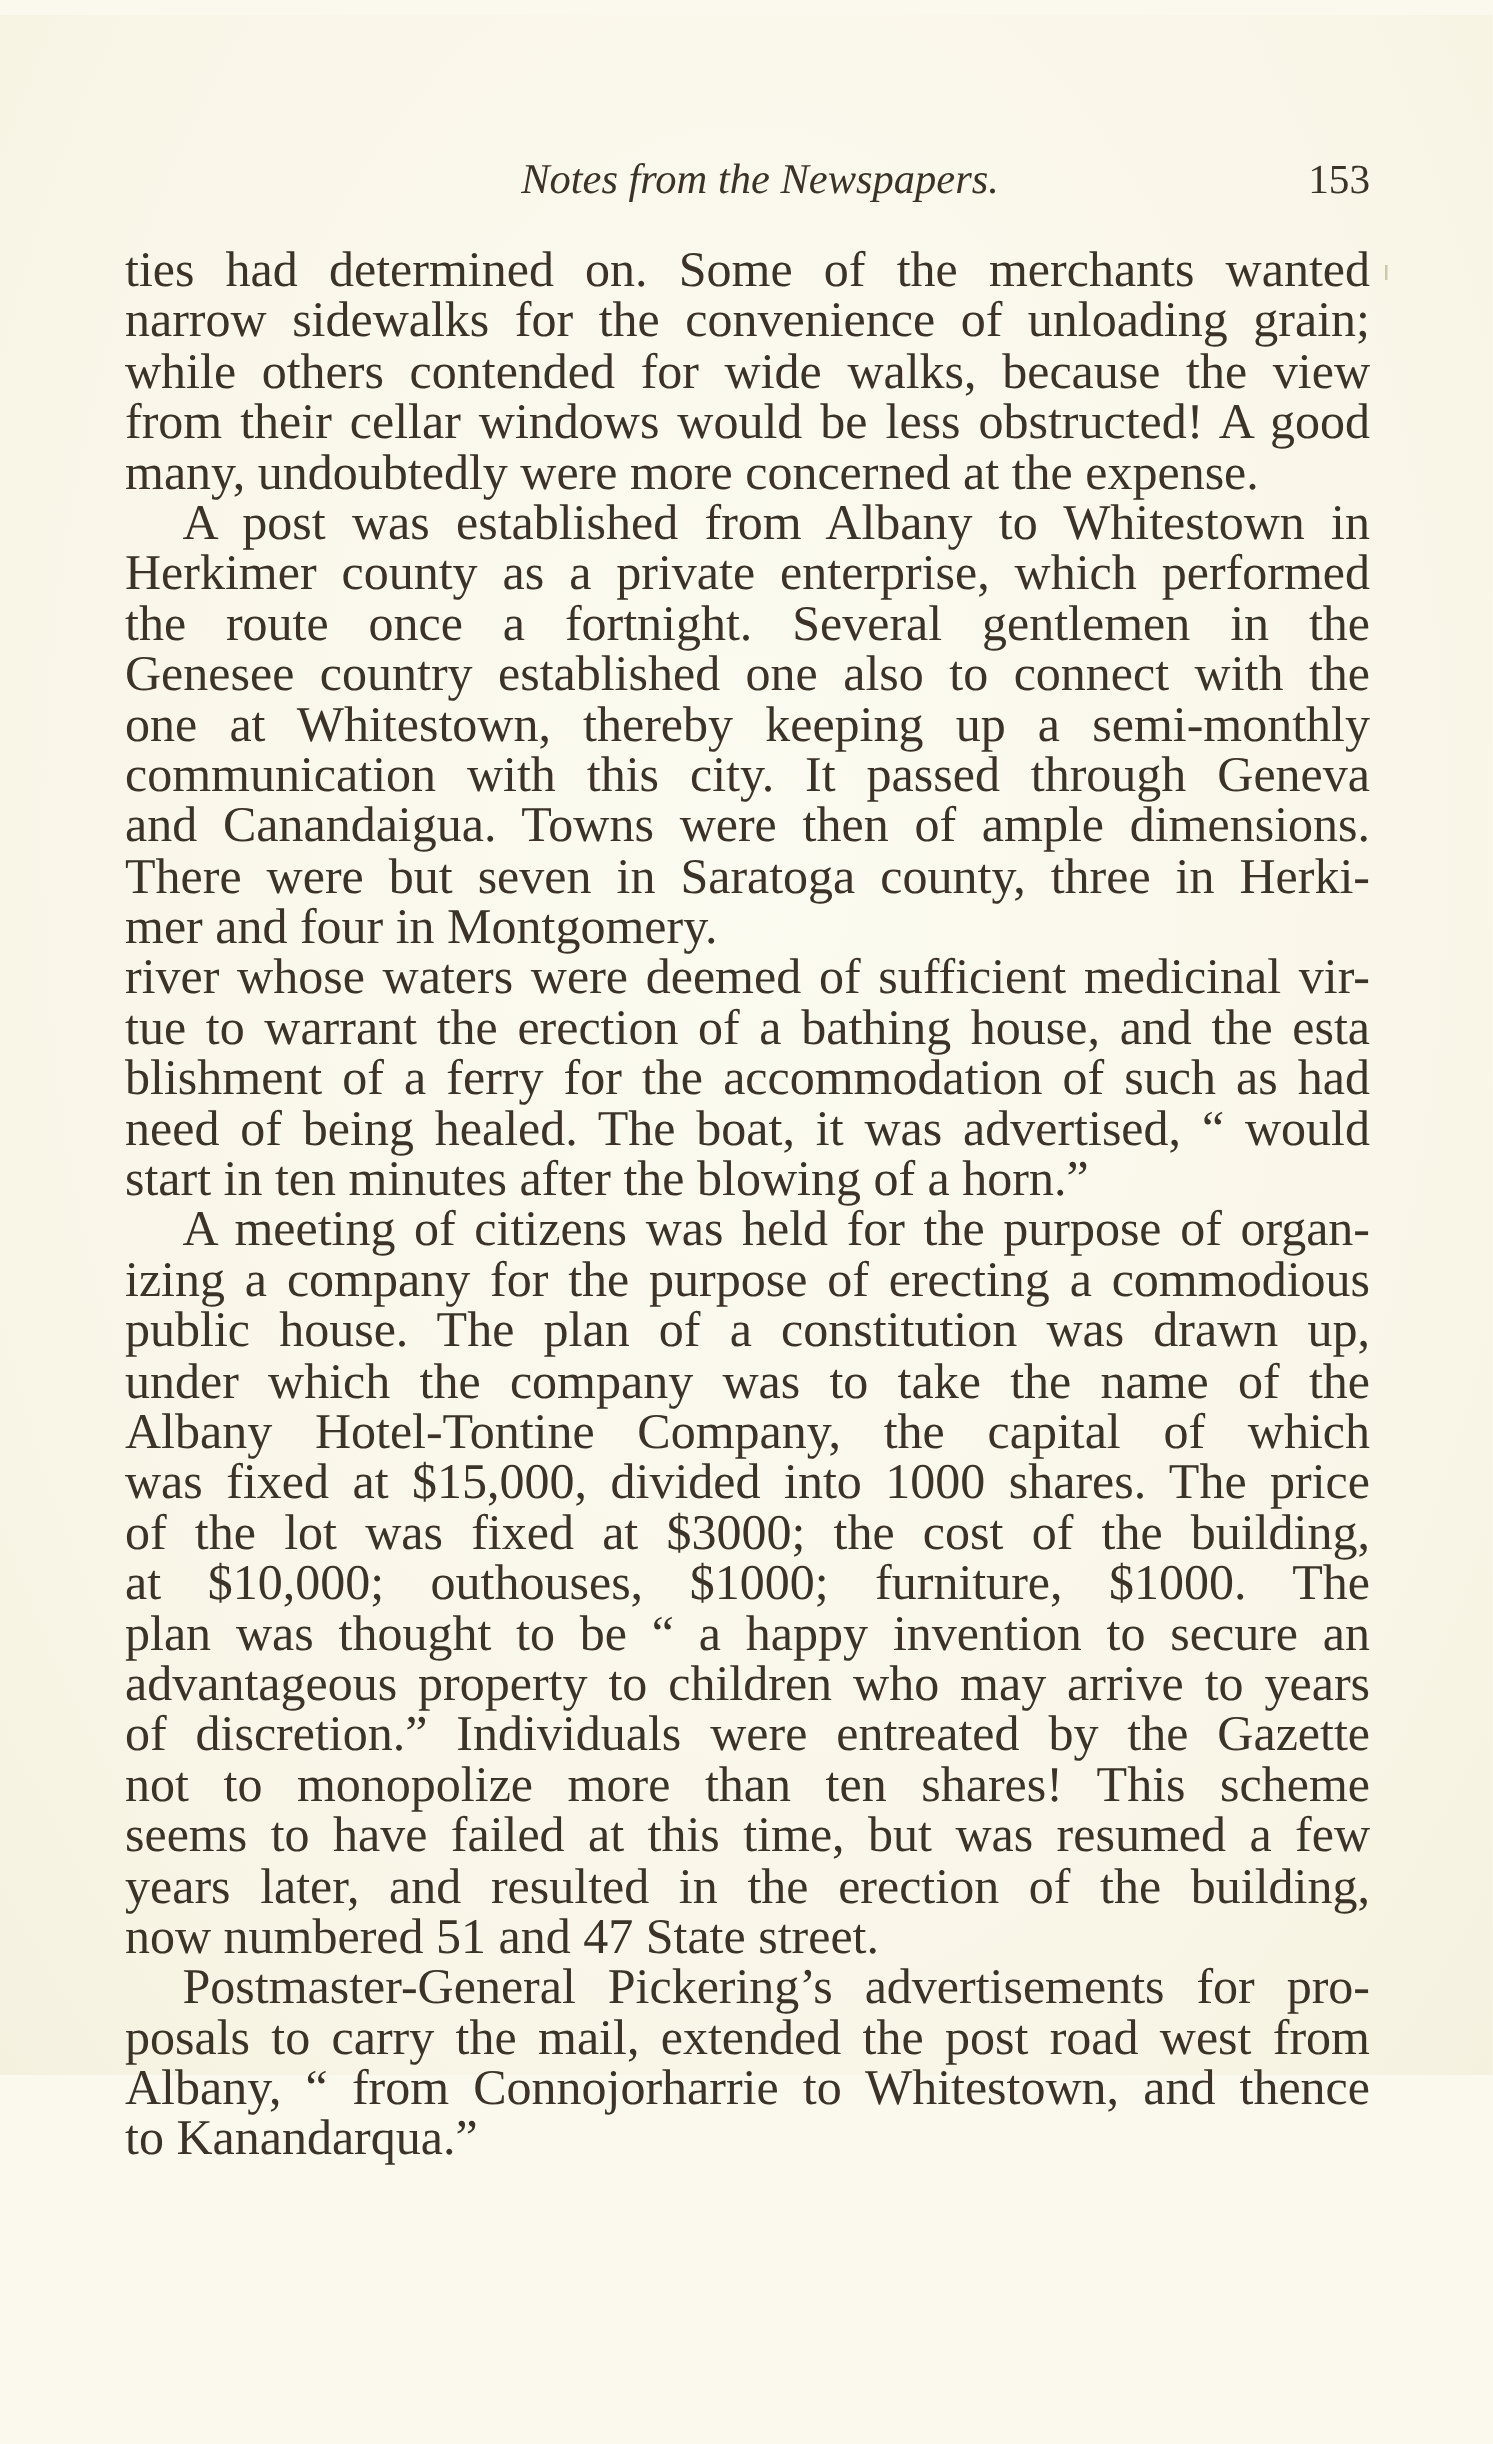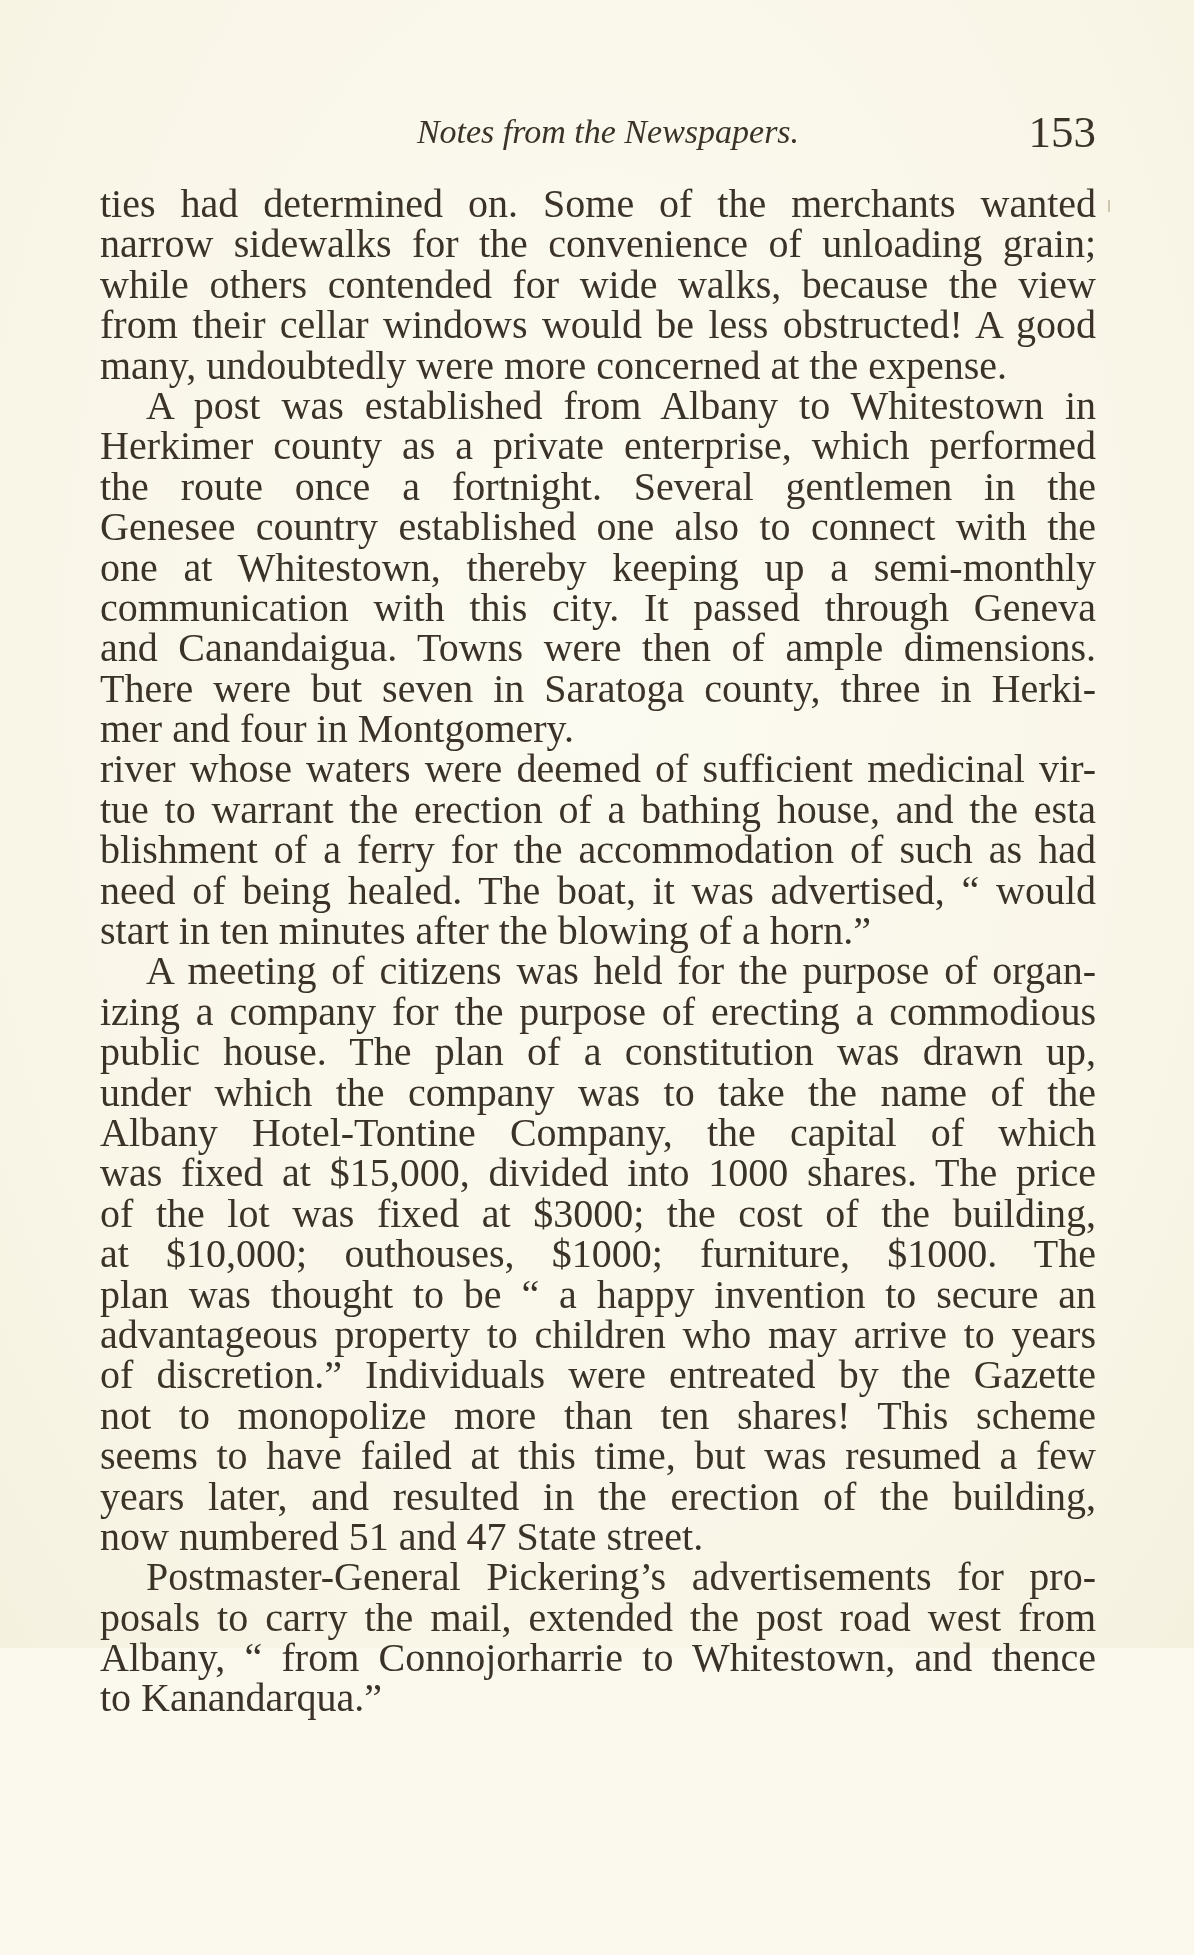--- a/index.html
+++ b/index.html
@@ -3,35 +3,35 @@
 <meta charset="utf-8">
 <style>
   html, body { margin: 0; padding: 0; }
   body {
     width: 1194px; height: 1955px;
     background: #fbf9ee;
     position: relative; overflow: hidden;
     color: #3b3328;
   }
   .page {
-    position: absolute; left: 0; top: 0; width: 1194px; height: 1648px;
+    position: absolute; left: 0; top: 12px; width: 1194px; height: 1648px;
     background: radial-gradient(ellipse at 50% 40%, #fcfbf1 0%, #f9f6e8 70%, #f5f1df 100%);
   }
   .running-head {
     position: absolute; left: 100px; width: 996px; top: 110px; height: 44px;
     font-family: "Liberation Serif", "DejaVu Serif", serif;
   }
   .running-title {
     position: absolute; left: 0; right: 0; text-align: center;
     font-style: italic; font-size: 34px; line-height: 44px;
     padding-left: 20px;
   }
   .page-number {
     position: absolute; right: 0; top: 0;
-    font-size: 45px; line-height: 44px;
+    font-size: 33px; line-height: 44px;
   }
   .body-text {
     position: absolute; left: 100px; top: 184px; width: 996px;
     font-family: "Liberation Serif", "DejaVu Serif", serif;
     font-size: 40px; line-height: 40.4px;
   }
   .line {
     display: block; white-space: nowrap; height: 40.4px;
     text-align: justify; text-align-last: justify;
   }

